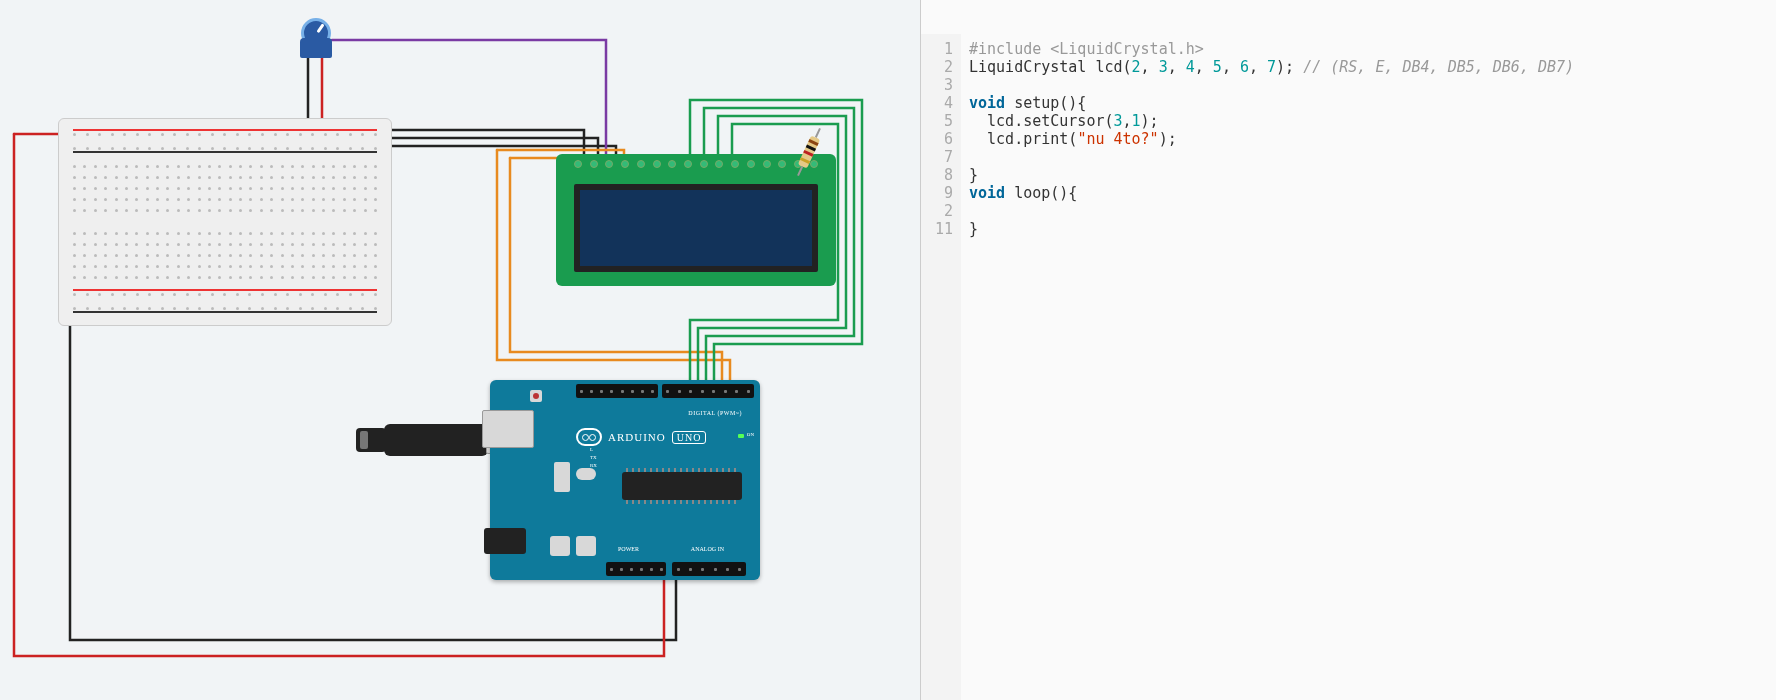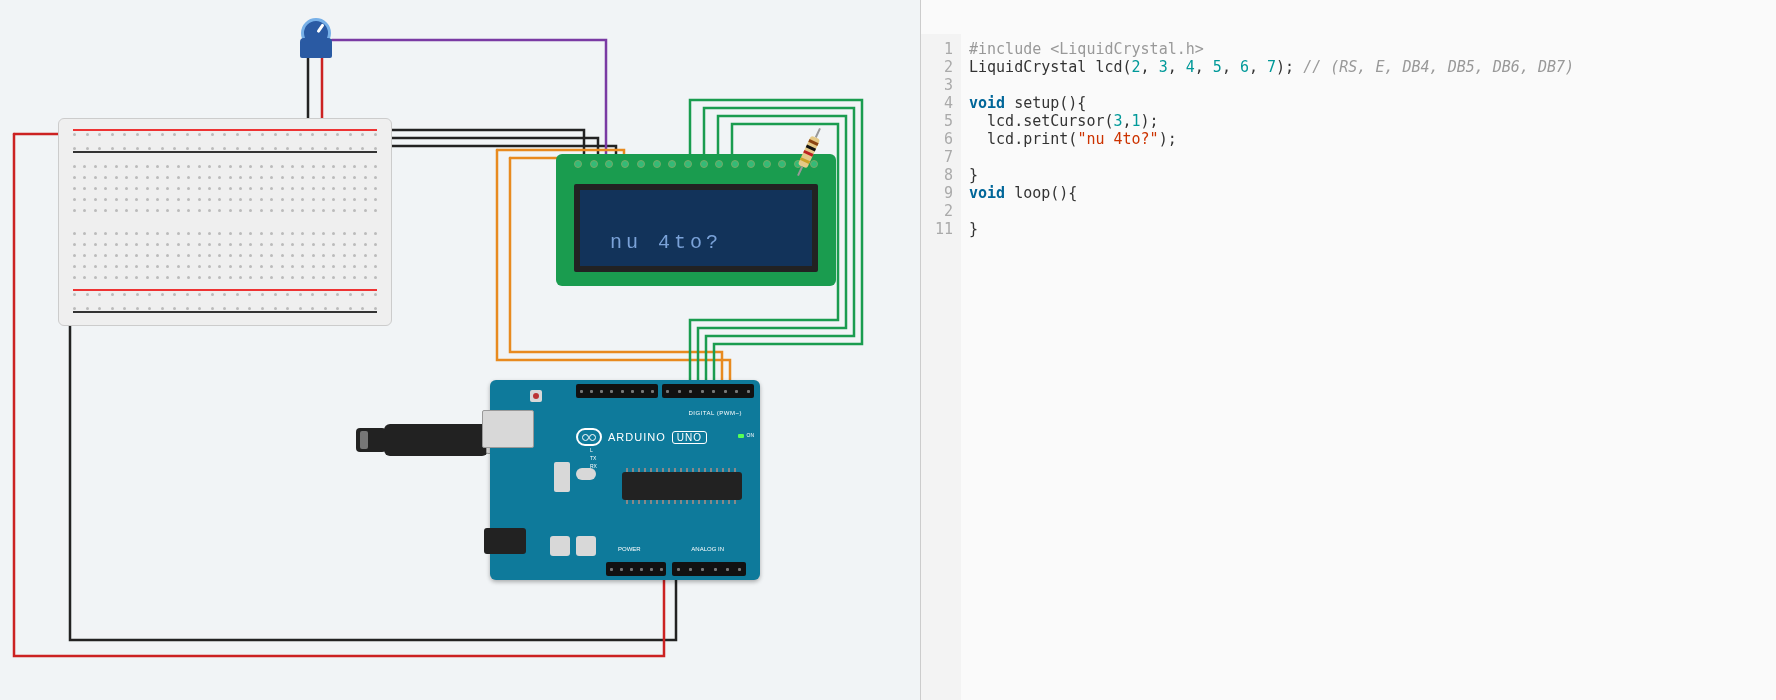--- a/index.html
+++ b/index.html
@@ -21,21 +21,21 @@
   .cmt{color:#999;font-style:italic;}
   
   .breadboard{position:absolute;left:58px;top:118px;width:332px;height:206px;background:#efefef;border:1px solid #ccc;border-radius:6px;}
   .bb-rails,.bb-rails2{position:absolute;left:14px;right:14px;height:26px;}
   .bb-rails{top:10px;} .bb-rails2{bottom:10px;}
   .bb-midrails{position:absolute;left:14px;right:14px;top:46px;bottom:46px;}
   .rail-line{height:2px;background:#e33;position:absolute;left:0;right:0;}
   .rail-line.black{background:#333;}
   .dots{position:absolute;left:0;right:0;display:flex;justify-content:space-between;}
   .dots span{width:3px;height:3px;background:#bbb;border-radius:50%;}
-  .arduino{position:absolute;left:490px;top:380px;width:270px;height:200px;background:#0e7a9b;border-radius:6px;box-shadow:0 2px 4px rgba(0,0,0,0.3);}
+  .arduino{position:absolute;left:490px;top:380px;width:270px;height:200px;background:#0e7a9b;border-radius:6px;box-shadow:0 2px 4px rgba(0,0,0,0.3);font-family:Liberation Serif, serif;}
   .ardu-label{position:absolute;left:86px;top:48px;display:flex;align-items:center;gap:6px;color:#fff;font-size:11px;letter-spacing:1px;}
   .ardu-label .inf{width:22px;height:14px;border:2px solid #fff;border-radius:10px;display:flex;align-items:center;justify-content:center;gap:-2px;}
   .ardu-label .inf:before,.ardu-label .inf:after{content:"";width:5px;height:5px;border:1.5px solid #fff;border-radius:50%;}
   .uno{border:1.5px solid #fff;border-radius:3px;padding:0 4px;font-size:10px;}
   .hdr{position:absolute;background:#111;border-radius:2px;display:flex;align-items:center;justify-content:space-around;}
   .hdr.top1{top:4px;left:86px;width:82px;height:14px;}
   .hdr.top2{top:4px;left:172px;width:92px;height:14px;}
   .hdr.bot1{bottom:4px;left:116px;width:60px;height:14px;}
   .hdr.bot2{bottom:4px;left:182px;width:74px;height:14px;}
   .pin{width:3px;height:3px;background:#777;border-radius:1px;}
@@ -565,21 +565,20 @@
         <span></span>
         <span></span>
         <span></span>
         <span></span>
         <span></span>
         <span></span>
         <span></span>
     </div>
     <div class="lcd-screen">
       <div class="lcd-row"></div>
-      <div class="lcd-row">nu 4to?</div>
     </div>
   </div>
 
   <div class="resistor">
     <div class="lead t"></div>
     <div class="body">
       <div class="band" style="top:4px;background:#8b4513"></div>
       <div class="band" style="top:10px;background:#111"></div>
       <div class="band" style="top:16px;background:#b22"></div>
       <div class="band" style="top:24px;background:#c9a227"></div>

